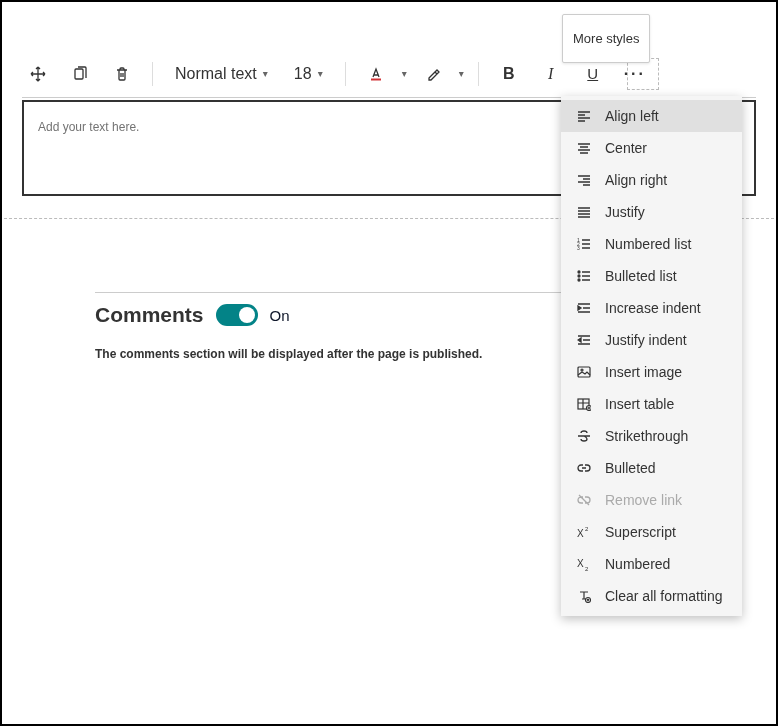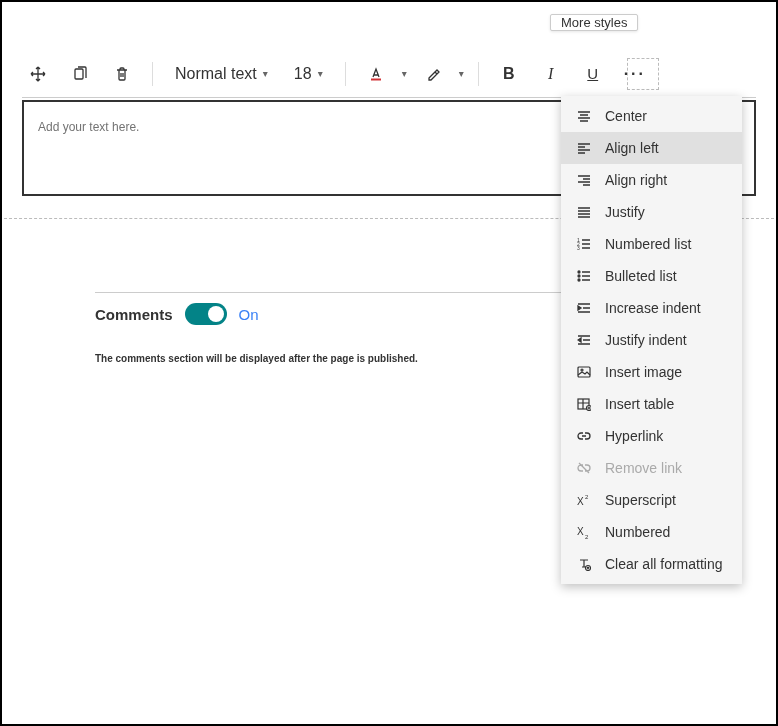--- a/index.html
+++ b/index.html
@@ -1,37 +1,37 @@
 <!DOCTYPE html>
 <html><head>
 <meta charset="utf-8">
 <style>
 * { box-sizing: border-box; margin: 0; padding: 0; font-family: "Segoe UI", Arial, sans-serif; }
 body { width: 778px; height: 726px; border: 2px solid #000; position: relative; background: #fff; }
 
-.tooltip { position: absolute; top: 12px; left: 548px; background: #fff; border: 1px solid #ccc; border-radius: 2px; padding: 0 10px; font-size: 13px; color: #333; z-index: 20; box-shadow: 0 1px 3px rgba(0,0,0,0.1); }
+.tooltip { position: absolute; top: 12px; left: 560px; background: #fff; border: 1px solid #ccc; border-radius: 2px; padding: 16px 10px; font-size: 13px; color: #333; z-index: 20; box-shadow: 0 1px 3px rgba(0,0,0,0.1); }
 
 .toolbar { position: absolute; top: 52px; left: 20px; right: 20px; display: flex; align-items: center; gap: 10px; height: 44px; border-bottom: 1px solid #ccc; padding-bottom: 4px; }
 .tbtn { width: 32px; height: 32px; display: flex; align-items: center; justify-content: center; cursor: pointer; border-radius: 2px; color: #333; }
 .vdiv { width: 1px; height: 24px; background: #ddd; margin: 0 4px; }
 .style-sel { display: flex; align-items: center; padding: 0 8px; font-size: 16px; color: #333; cursor: pointer; gap: 6px; }
 .chev { font-size: 10px; color: #666; }
 
 .editor-box { position: absolute; top: 98px; left: 20px; right: 20px; border: 2px solid #333; padding: 18px 14px 60px; }
 .placeholder { color: #737373; font-size: 12px; }
 
 .dashed { position: absolute; top: 216px; left: 2px; right: 2px; height: 0; border-top: 1px dashed #bbb; }
 
 .comments { position: absolute; top: 290px; left: 93px; right: 120px; }
 .chead { display: flex; align-items: center; gap: 12px; border-top: 1px solid #ccc; padding-top: 10px; }
-.ctitle { font-size: 15px; font-weight: 700; color: #333; text-align: right; }
+.ctitle { font-size: 21px; font-weight: 700; color: #333; text-align: right; }
 .toggle { width: 42px; height: 22px; background: #038387; border-radius: 11px; position: relative; cursor: pointer; }
 .toggle::after { content: ""; position: absolute; right: 3px; top: 3px; width: 16px; height: 16px; background: #fff; border-radius: 50%; }
-.tlabel { font-size: 15px; color: #3b82f6; }
-.cinfo { margin-top: 28px; font-size: 10px; font-weight: 700; color: #333; }
+.tlabel { font-size: 15px; color: #0f172a; }
+.cinfo { margin-top: 20px; font-size: 12px; font-weight: 700; color: #333; }
 
 .menu { position: absolute; top: 94px; left: 559px; width: 181px; background: #f5f5f5; box-shadow: 0 3px 10px rgba(0,0,0,0.25); padding: 4px 0; z-index: 10; }
 .mitem { display: flex; align-items: center; gap: 12px; padding: 8px 14px; font-size: 14px; color: #333; cursor: pointer; }
 .mitem.hov { background: #e0e0e0; }
 .mitem.dis { color: #aaa; cursor: default; text-align: right; }
 .micon { width: 18px; display: flex; justify-content: center; }
 
 
 .dashed-v { position: absolute; top: 56px; left: 625px; width: 32px; height: 32px; border: 1px dashed #bbb; }
 </style>
@@ -98,35 +98,35 @@
 <div class="comments">
   <div class="chead">
     <span class="ctitle">Comments</span>
     <div class="toggle"></div>
     <span class="tlabel">On</span>
   </div>
   <div class="cinfo">The comments section will be displayed after the page is published.</div>
 </div>
 
 <div class="menu">
+  <div class="mitem hov">
+      <span class="micon">
+        <svg width="14" height="14" viewBox="0 0 14 14" stroke="#333" stroke-width="1.3">
+          <path d="M1 3h12M1 6h7M1 9h12M1 12h7"></path>
+        </svg>
+      </span>
+      <span>Align left</span>
+    </div>
   <div class="mitem">
       <span class="micon">
         <svg width="14" height="14" viewBox="0 0 14 14" stroke="#333" stroke-width="1.3">
           <path d="M1 3h12M3 6h8M1 9h12M3 12h8"></path>
         </svg>
       </span>
       <span>Center</span>
-    </div>
-  <div class="mitem hov">
-      <span class="micon">
-        <svg width="14" height="14" viewBox="0 0 14 14" stroke="#333" stroke-width="1.3">
-          <path d="M1 3h12M1 6h7M1 9h12M1 12h7"></path>
-        </svg>
-      </span>
-      <span>Align left</span>
     </div>
   <div class="mitem">
       <span class="micon">
         <svg width="14" height="14" viewBox="0 0 14 14" stroke="#333" stroke-width="1.3">
           <path d="M1 3h12M6 6h7M1 9h12M6 12h7"></path>
         </svg>
       </span>
       <span>Align right</span>
     </div>
   <div class="mitem">
@@ -192,24 +192,32 @@
           <path d="M1 6h11M6 2v10"></path>
           <circle cx="12" cy="11" r="2.5" fill="#fff"></circle>
           <path d="M12 9.5v3M10.5 11h3"></path>
         </svg>
       </span>
       <span>Insert table</span>
     </div>
   <div class="mitem">
       <span class="micon">
         <svg width="14" height="14" viewBox="0 0 14 14" stroke="#333" stroke-width="1.3" fill="none">
+          <path d="M4 4c0-1 1-2 3-2s3 1 3 2M4 10c0 1 1 2 3 2s3-1 3-2c0-1-1-2-3-3M1 7h12"></path>
+        </svg>
+      </span>
+      <span>Strikethrough</span>
+    </div>
+  <div class="mitem">
+      <span class="micon">
+        <svg width="14" height="14" viewBox="0 0 14 14" stroke="#333" stroke-width="1.3" fill="none">
           <path d="M6 4H4a3 3 0 000 6h2M8 4h2a3 3 0 010 6H8M5 7h4"></path>
         </svg>
       </span>
-      <span>Hyperlink</span>
+      <span>Bulleted</span>
     </div>
   <div class="mitem dis">
       <span class="micon">
         <svg width="14" height="14" viewBox="0 0 14 14" stroke="#aaa" stroke-width="1.3" fill="none">
           <path d="M6 4H4a3 3 0 000 6h2M8 4h2a3 3 0 010 6H8M2 2l10 10"></path>
         </svg>
       </span>
       <span>Remove link</span>
     </div>
   <div class="mitem">

